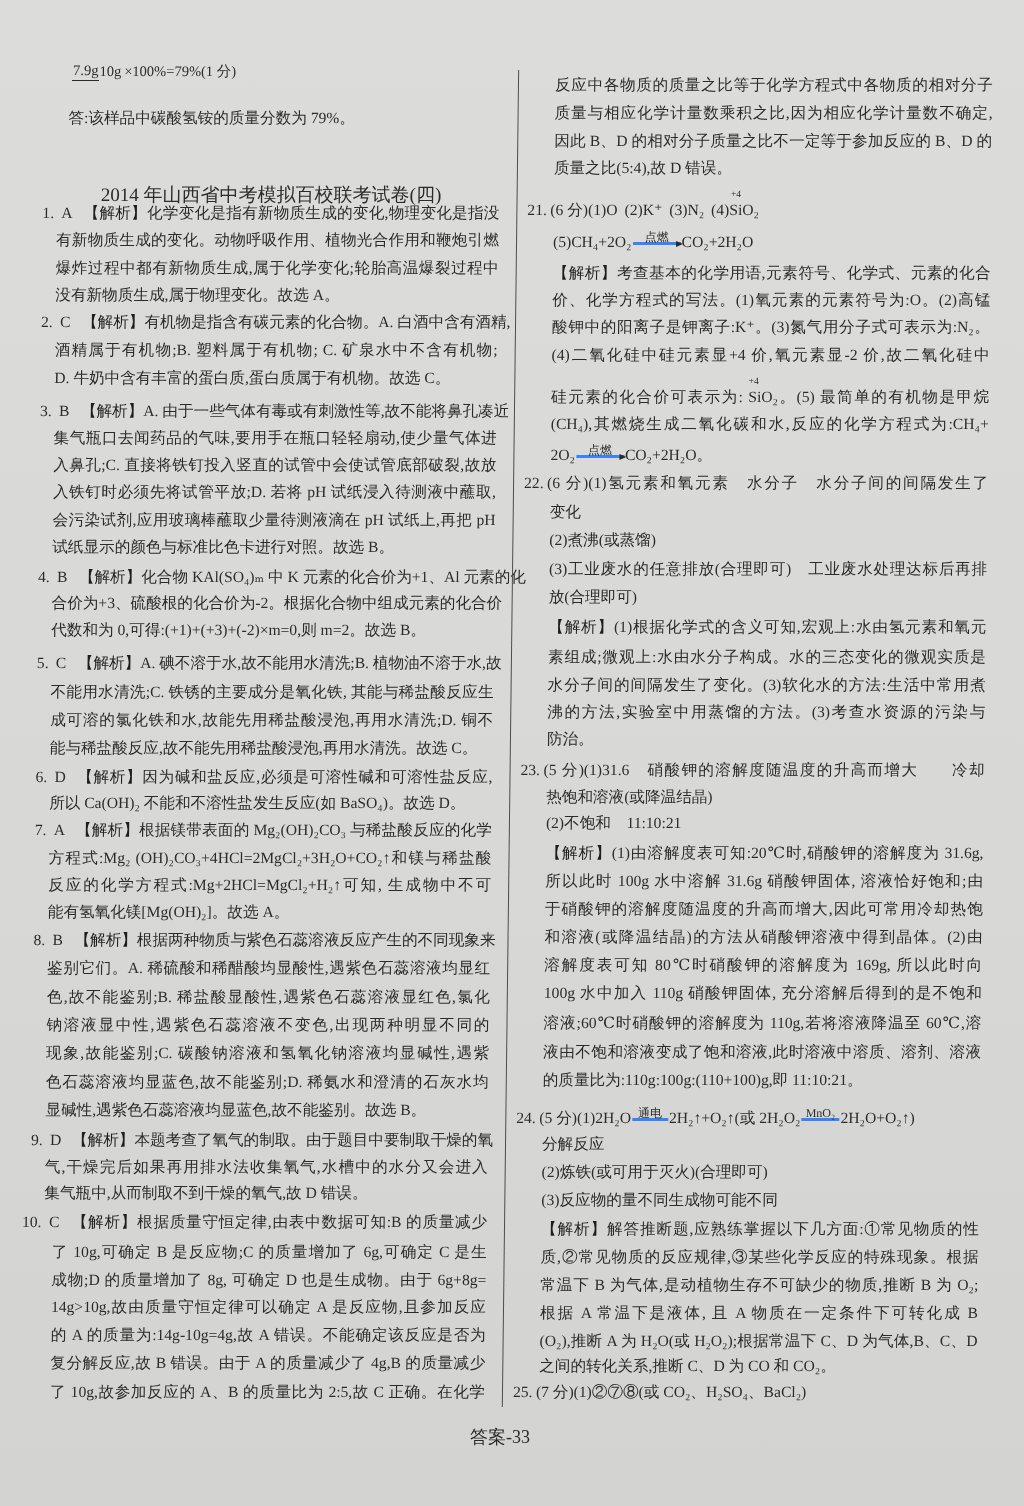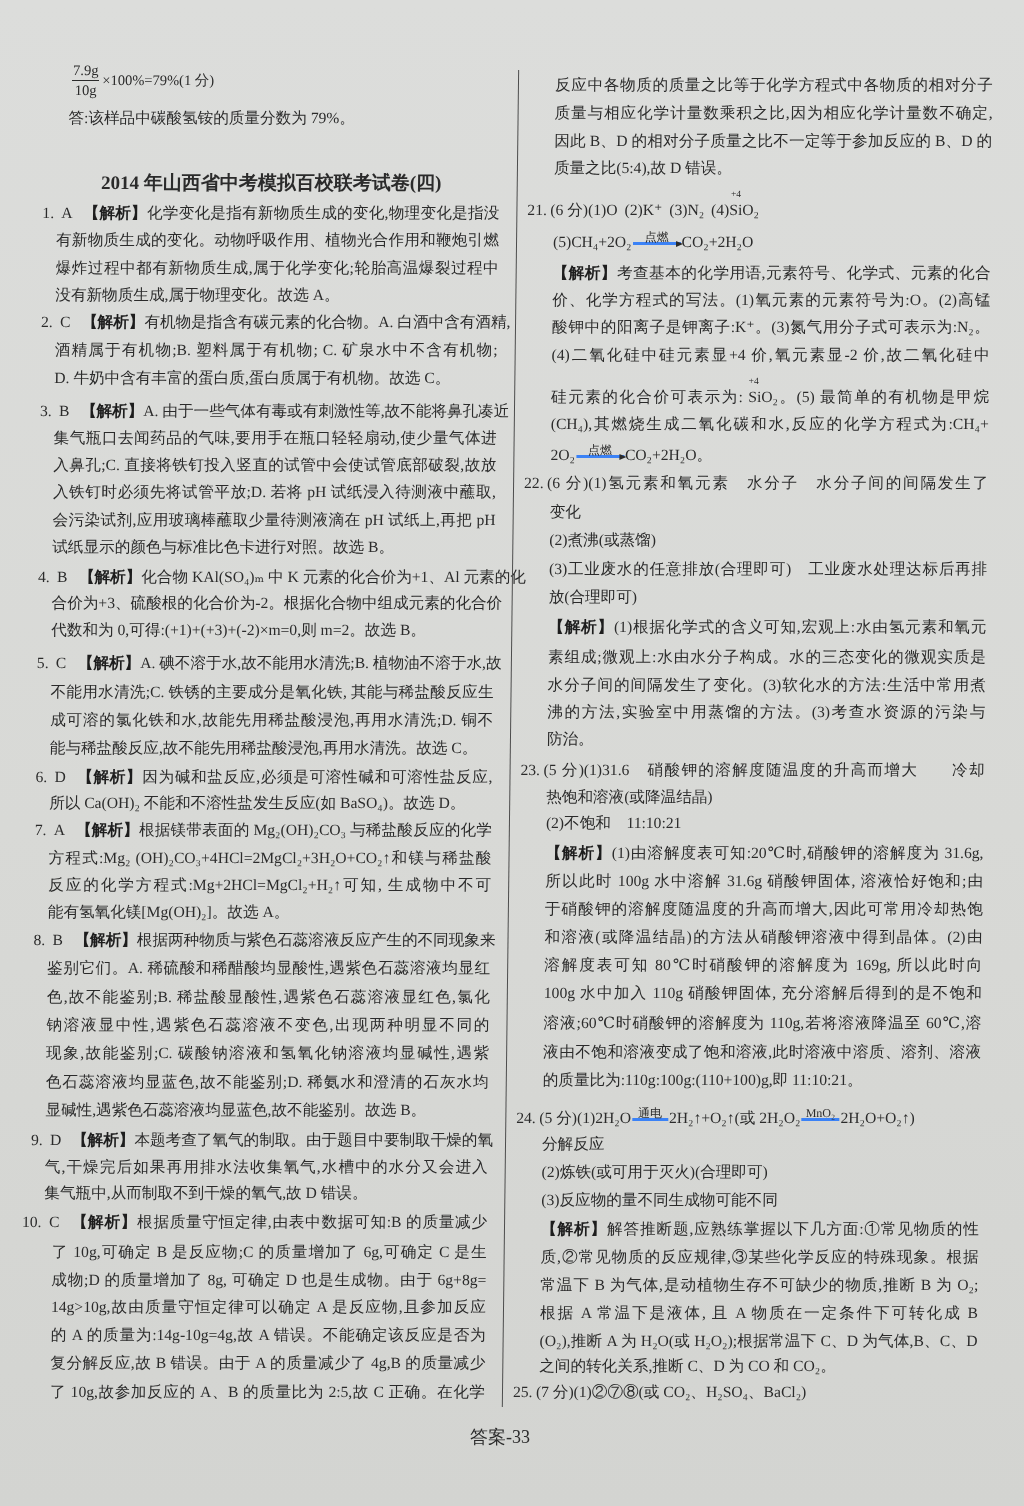--- a/index.html
+++ b/index.html
@@ -17,26 +17,26 @@
   .L1{left:45px;width:457px}
   .L2{left:59px;width:443px}
   .L1x{left:37px;width:465px}
   .L2x{left:67px;width:435px}
   .R1{left:530px;width:464px}
   .R2{left:556px;width:438px}
   .no{display:inline-block;min-width:17px}
   .R1 .no{min-width:23px}
   .L1x .no{min-width:25px}
   .ans{display:inline-block;width:24px;padding-left:2px}
-  .tag{font-weight:bold;color:#1d1d1d}
+  .tag{font-weight:normal;color:#1d1d1d}
   .sp{margin-left:7px}
   .divider{position:absolute;left:519px;top:70px;width:1.2px;height:1337px;background:#4d4d4d}
-  .title{position:absolute;left:45px;width:457px;top:169px;height:28px;line-height:28px;text-align:center;font-size:19px;font-weight:bold;white-space:nowrap}
+  .title{position:absolute;left:45px;width:457px;top:181px;height:28px;line-height:28px;text-align:center;font-size:19px;font-weight:normal;white-space:nowrap}
   .frac{position:absolute;left:73px;top:61px;display:flex;align-items:center;font-size:14.5px;white-space:nowrap}
-  .fr{display:inline-flex;flex-direction:column;align-items:center;margin-right:3px}
+  .fr{display:inline-flex;flex-direction:row;align-items:center;margin-right:3px}
   .fr-n{border-bottom:1px solid #2b2b2b;padding:0 1px;line-height:19px}
   .fr-d{line-height:19px}
   .val{position:relative;display:inline-block}
   .val-mark{position:absolute;left:0;right:0;top:-7px;text-align:center;font-size:9.5px;line-height:10px}
   .rx{display:inline-block;position:relative;height:0;border-top:3px solid #3b82f6;vertical-align:middle;margin:0 1px}
   .rx.arrow::after{content:"";position:absolute;right:-2px;top:-4px;border-left:7px solid #2b2b2b;border-top:3.5px solid transparent;border-bottom:3.5px solid transparent}
   .rx-cond{position:absolute;left:-8px;right:-8px;bottom:2px;text-align:center;font-size:12px;line-height:12px;white-space:nowrap}
   .footer{position:absolute;left:470px;top:1424px;font-size:18px;line-height:26px;white-space:nowrap}
 </style>
 </head>

